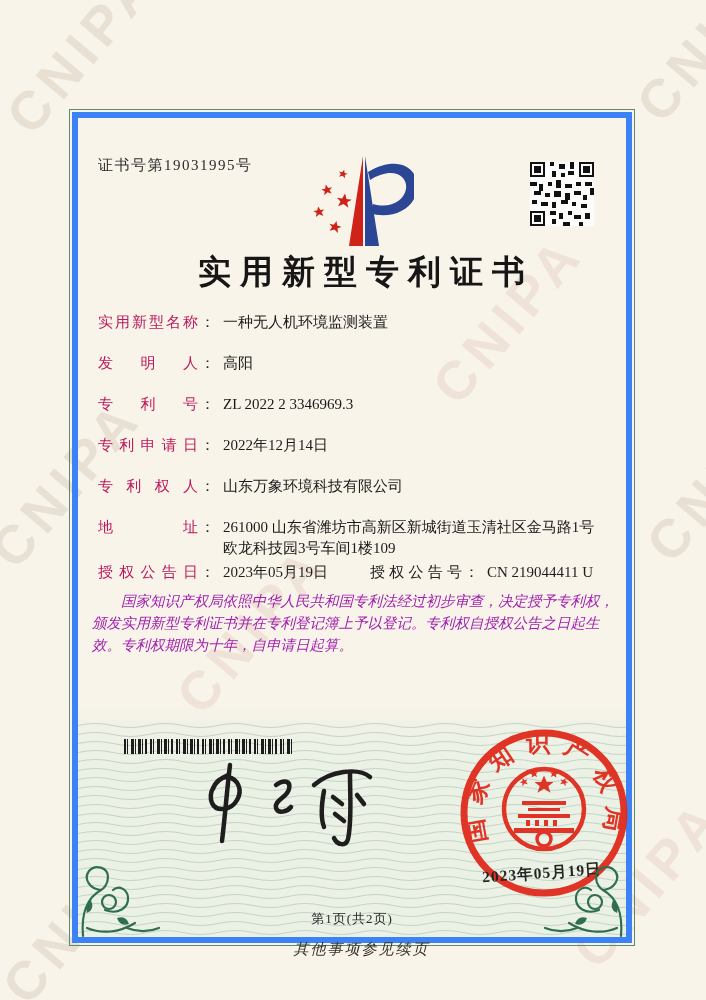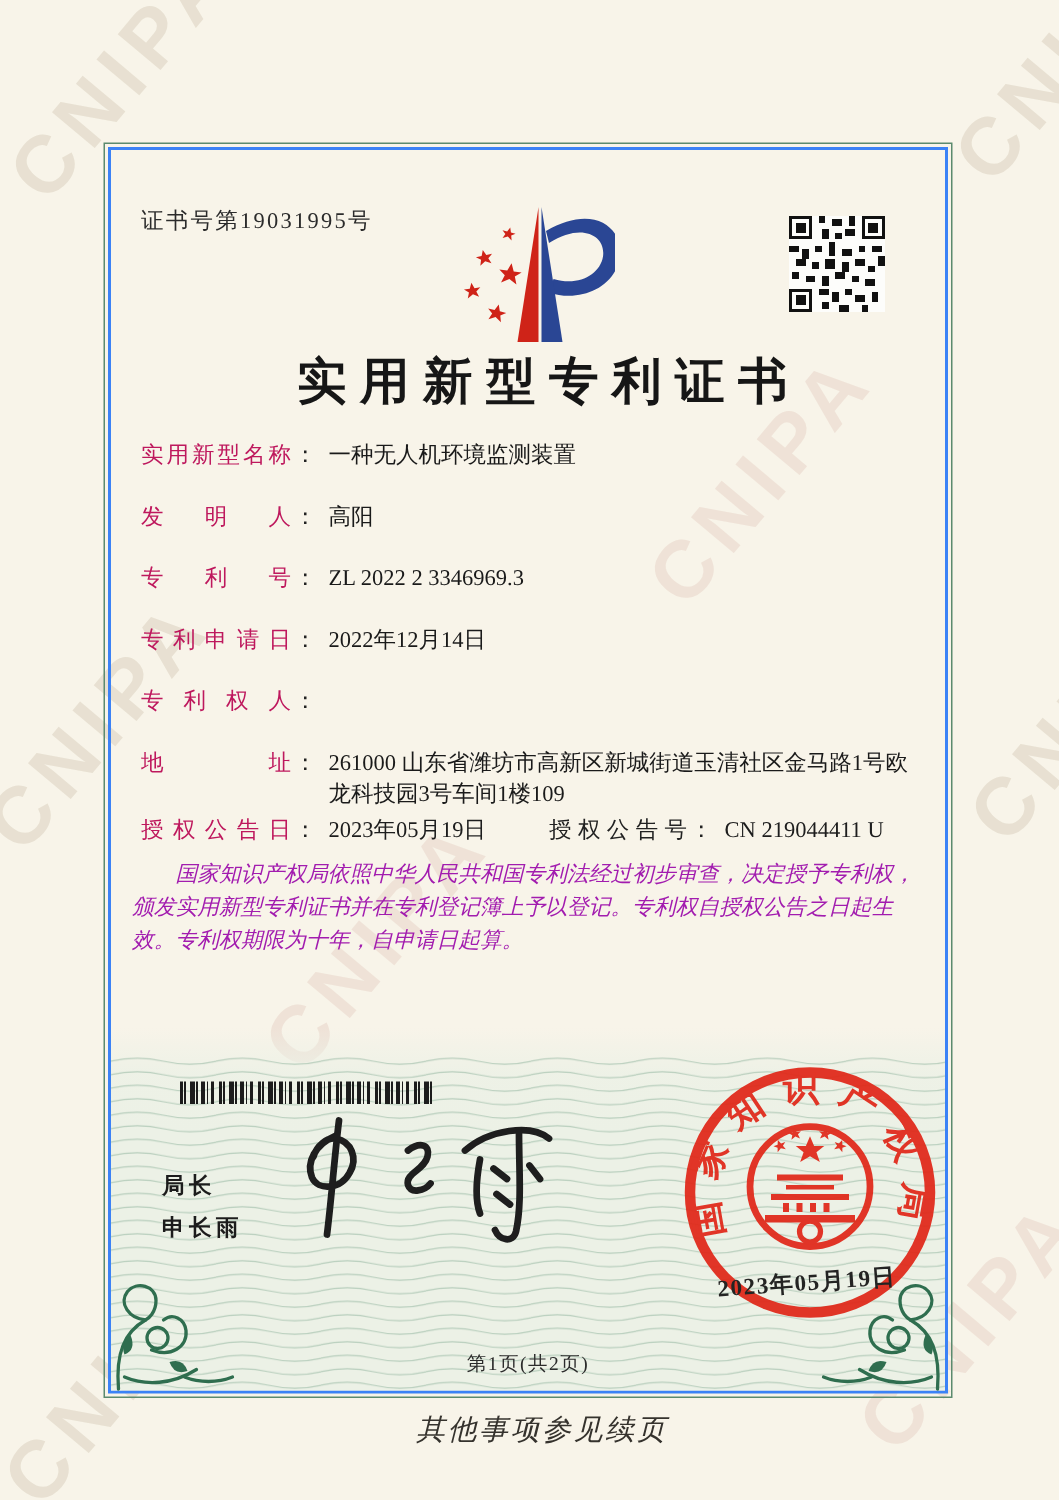--- a/index.html
+++ b/index.html
@@ -21,23 +21,23 @@
     color:rgba(208,196,176,0.40);
     transform:rotate(-50deg);
     white-space:nowrap;
     pointer-events:none;
     z-index:0;
   }
   .wm.pink { color:rgba(228,203,192,0.45); }
   
   .cert-box {
     position:absolute;
-    left:72px; top:98px;
+    left:72px; top:112px;
     width:560px; height:831px;
-    border:2px solid #3b82f6;
+    border:6px solid #3b82f6;
     outline:1px solid #5b8a6e;
     outline-offset:2px;
     z-index:1;
   }
   .cert-number {
     position:absolute; left:20px; top:38px;
     font-size:15px; letter-spacing:1.5px; color:#2b2b2b;
   }
   .logo { position:absolute; left:224px; top:30px; }
   .qr { position:absolute; left:452px; top:44px; }
@@ -101,21 +101,21 @@
   .page-number {
     position:absolute; left:0; right:0; bottom:9px;
     text-align:center; font-size:13px; color:#2b2b2b; letter-spacing:1px;margin-top:24px;
   }
   .ornament { position:absolute; bottom:-3px; width:100px; height:100px; }
   .ornament.ol { left:-3px; }
   .ornament.or { right:-3px; transform:scaleX(-1); }
   
   .footer-note {
     position:absolute; left:0; right:0; top:940px;
-    text-align:center; font-size:19px; font-style:italic;
+    text-align:center; font-size:15px; font-style:italic;
     color:#35322d; letter-spacing:2px; z-index:1;padding-left:17px;
   }
 </style>
 </head>
 <body>
 
 <span class="wm" style="left:-18px; top:18px;">CNIPA</span>
 <span class="wm" style="left:612px; top:6px;">CNIPA</span>
 <span class="wm pink" style="left:408px; top:288px;">CNIPA</span>
 <span class="wm" style="left:-34px; top:452px;">CNIPA</span>
@@ -217,20 +217,21 @@
       <span class="fvalue">ZL 2022 2 3346969.3</span>
     </div>
     <div class="frow">
       <span class="flabel">专利申请日</span>
       <span class="fcolon">：</span>
       <span class="fvalue">2022年12月14日</span>
     </div>
     <div class="frow">
       <span class="flabel">专利权人</span>
       <span class="fcolon">：</span>
+      <span class="fvalue">山东万象环境科技有限公司</span>
     </div>
     <div class="frow addr">
       <span class="flabel">地址</span>
       <span class="fcolon">：</span>
       <span class="fvalue">261000 山东省潍坊市高新区新城街道玉清社区金马路1号欧龙科技园3号车间1楼109</span>
     </div>
     <div class="grant-row">
       <span class="pair">
         <span class="flabel">授权公告日</span>
         <span class="fcolon">：</span>
@@ -253,24 +254,20 @@
       <defs>
         <pattern id="wv" width="70" height="9" patternUnits="userSpaceOnUse">
           <path d="M0,4.5 Q17.5,0.5 35,4.5 T70,4.5" fill="none" stroke="#a3c0ac" stroke-width="0.8" opacity="0.75"></path>
         </pattern>
       </defs>
       <rect width="100%" height="100%" fill="url(#wv)"></rect>
     </svg>
 
     <div class="barcode"></div>
 
-    <div class="signer">
-      <div>局长</div>
-      <div>申长雨</div>
-    </div>
 
     <div class="signature">
       <svg width="200" height="90" viewBox="0 0 200 90" fill="none" stroke="#1e1e1e" stroke-width="4.5" stroke-linecap="round">
         <path d="M32,16 C18,22 12,34 16,44 C20,53 35,52 41,41 C47,31 42,20 32,18 C26,17 19,23 17,30"></path>
         <path d="M34,6 C31,30 29,58 26,82"></path>
         <path d="M80,26 c8,-6 15,-4 13,4 c-2,9 -15,11 -13,19 c2,6 11,4 15,-1"></path>
         <path d="M118,26 C134,12 162,8 174,18"></path>
         <path d="M128,32 C125,48 125,60 128,68"></path>
         <path d="M154,14 C154,40 156,62 152,80 C150,88 141,86 138,79"></path>
         <path d="M137,38 l9,7"></path>

